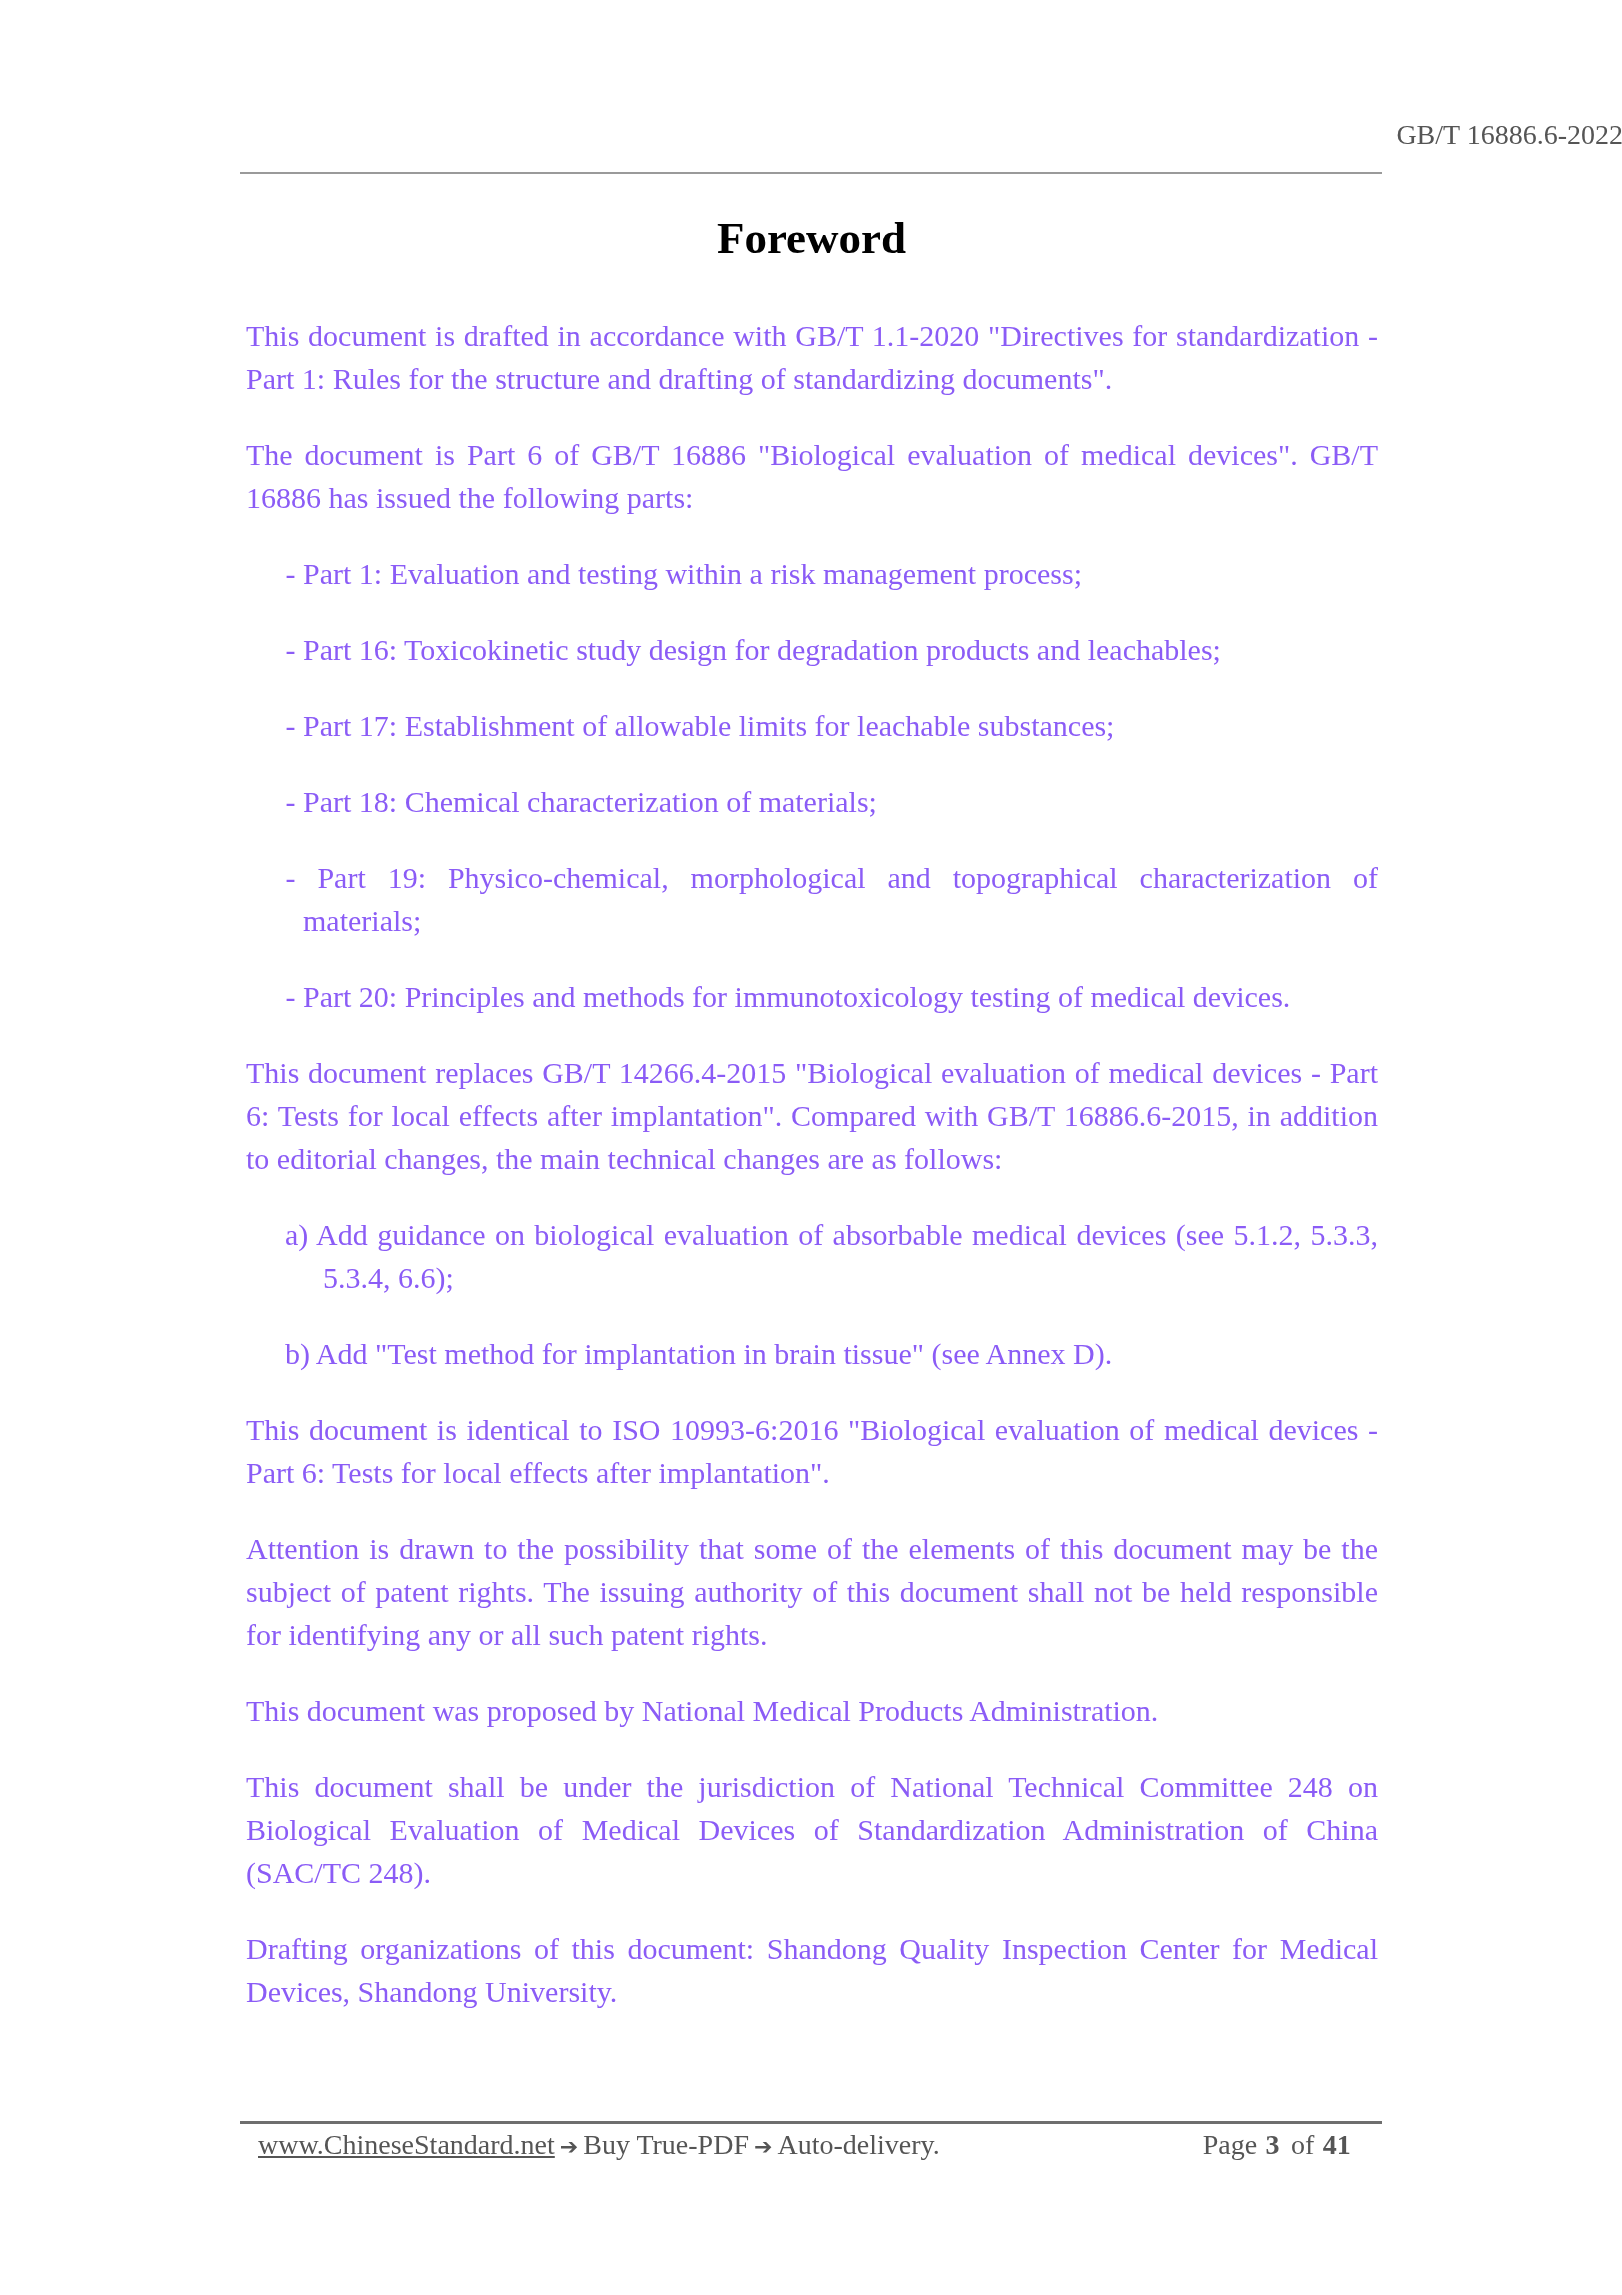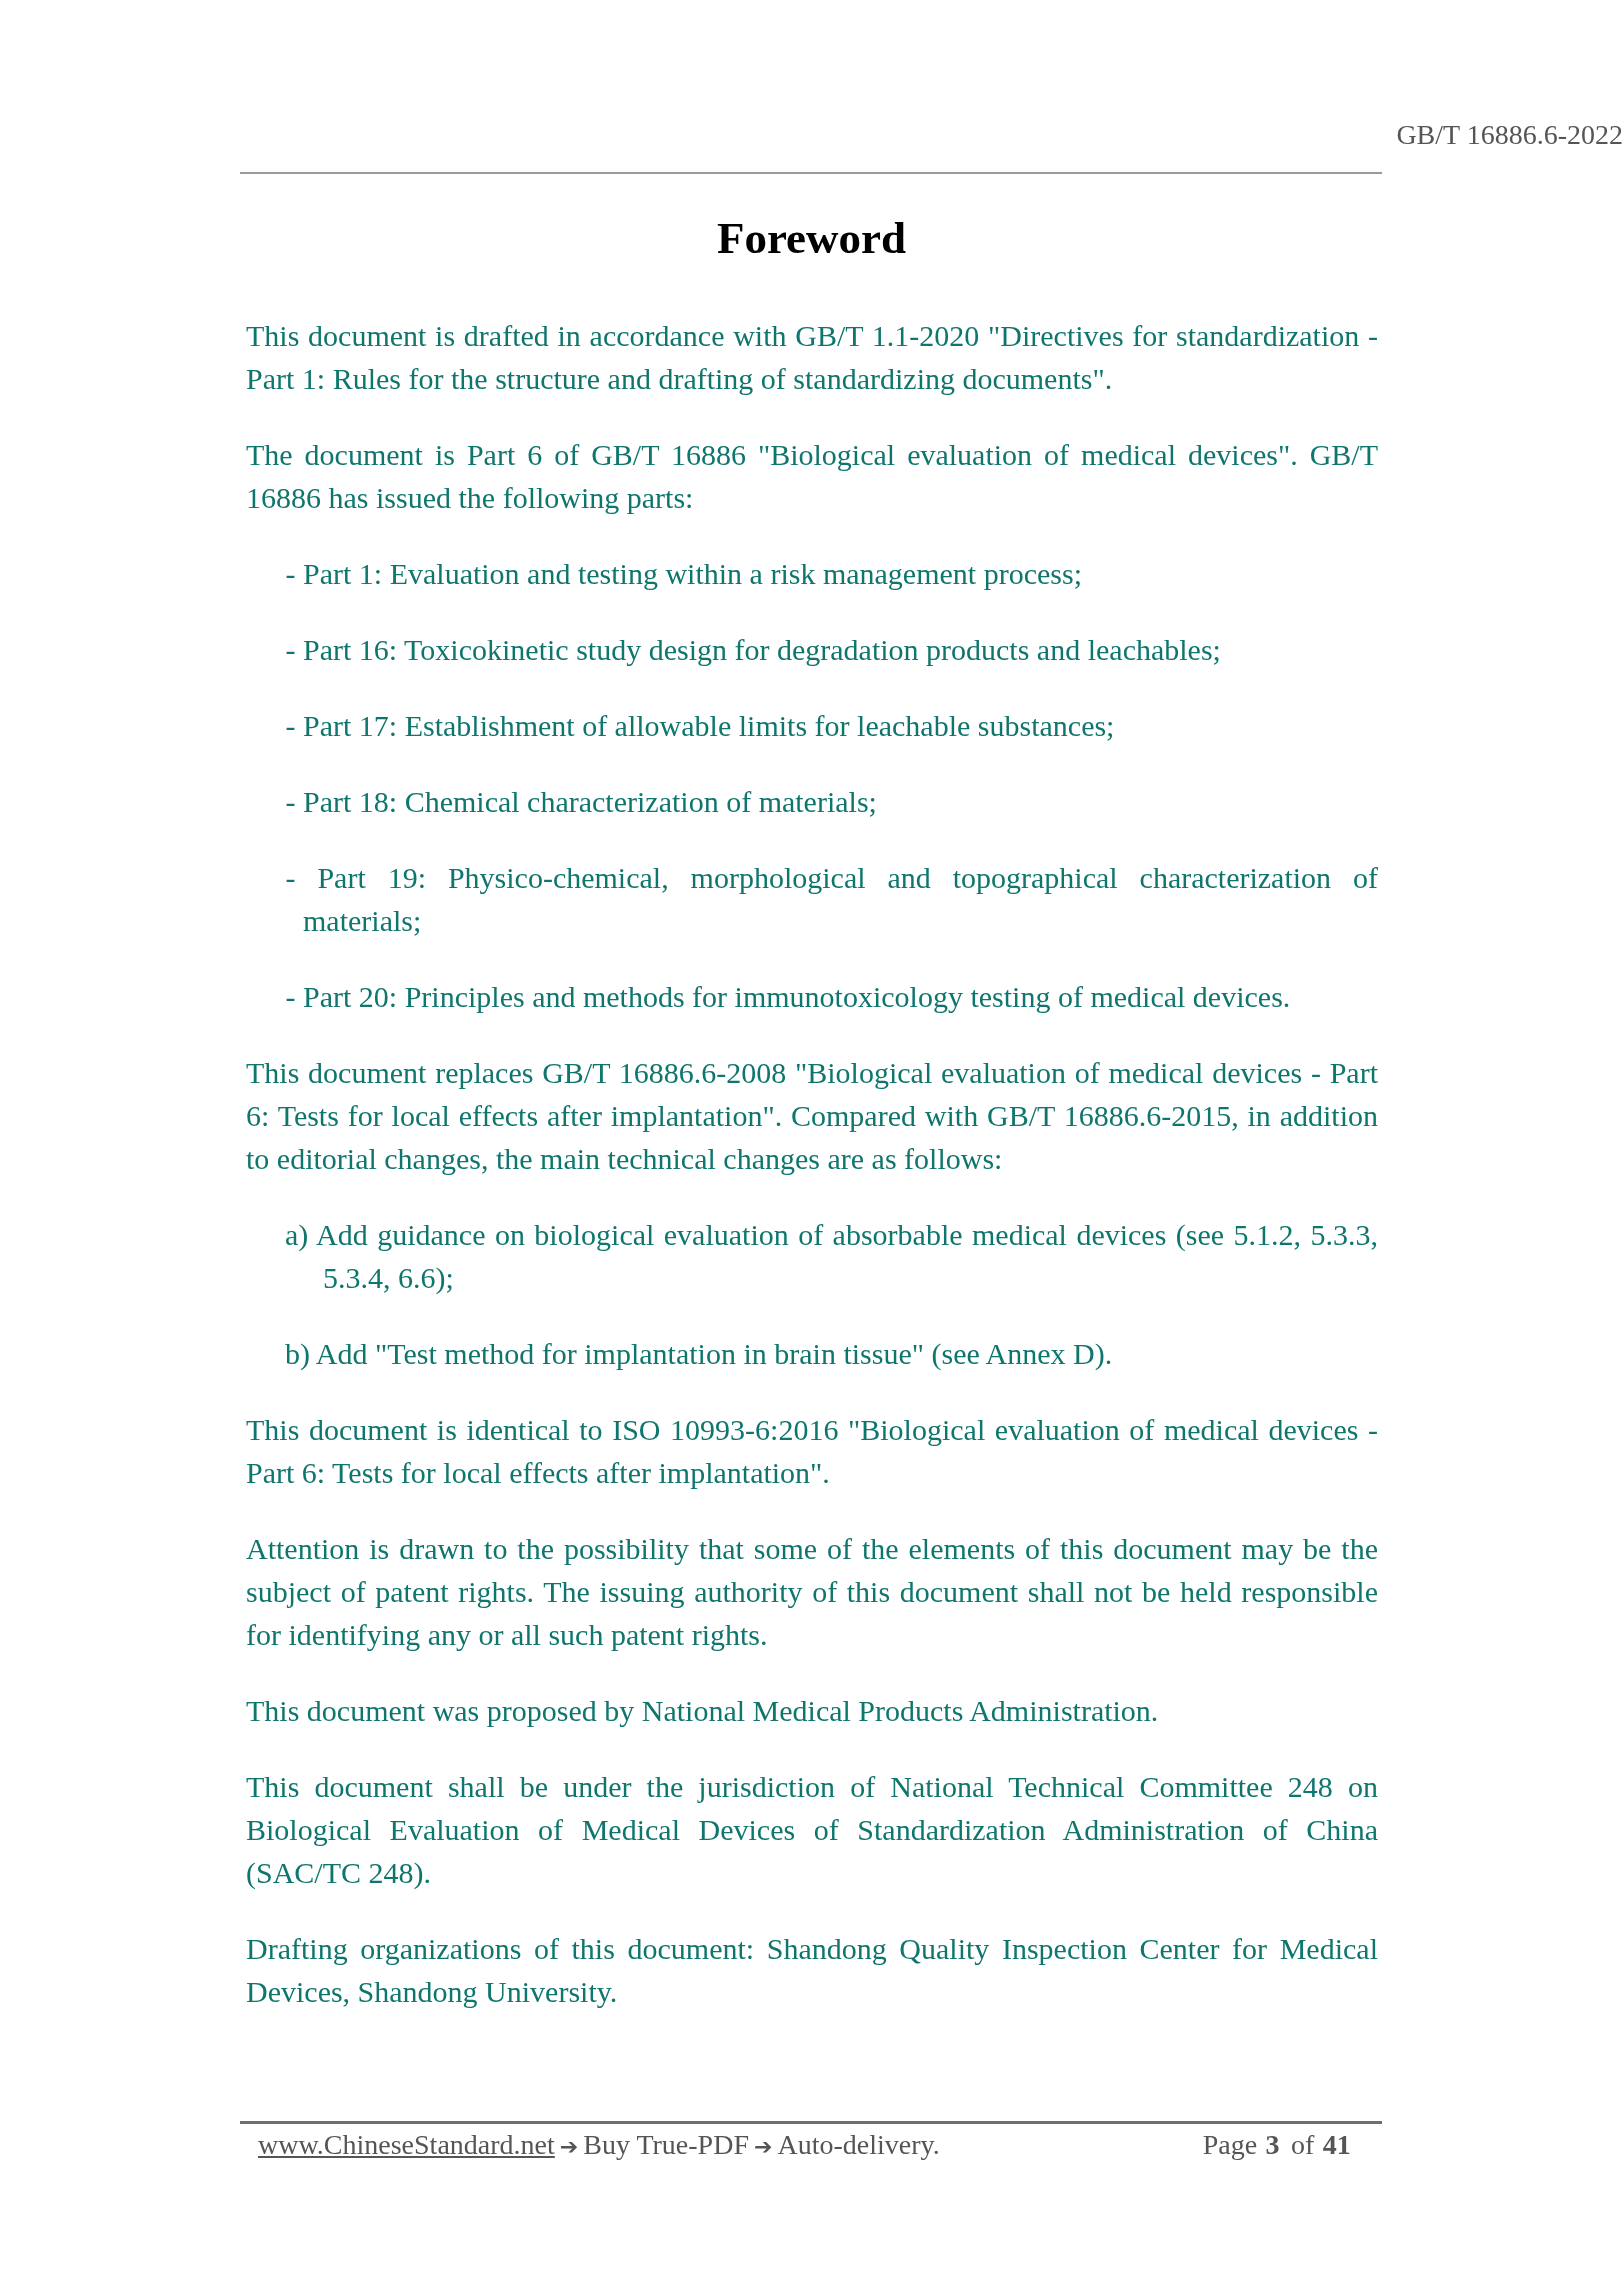--- a/index.html
+++ b/index.html
@@ -45,21 +45,21 @@
       color: #000000;
       margin: 0;
     }
     .body-flow {
       position: absolute;
       left: 246px;
       width: 1132px;
       top: 314px;
       font-size: 30px;
       line-height: 43px;
-      color: #0f766e;
+      color: #8b5cf6;
     }
     .para {
       margin: 0 0 33px 0;
       text-align: justify;
     }
     .list-item {
       margin: 0 0 33px 0;
       text-align: justify;
       position: relative;
     }
@@ -116,21 +116,21 @@
   <p class="para">This document is drafted in accordance with GB/T 1.1-2020 "Directives for standardization - Part 1: Rules for the structure and drafting of standardizing documents".</p>
   <p class="para">The document is Part 6 of GB/T 16886 "Biological evaluation of medical devices". GB/T 16886 has issued the following parts:</p>
 
   <p class="list-item dash">- Part 1: Evaluation and testing within a risk management process;</p>
   <p class="list-item dash">- Part 16: Toxicokinetic study design for degradation products and leachables;</p>
   <p class="list-item dash">- Part 17: Establishment of allowable limits for leachable substances;</p>
   <p class="list-item dash">- Part 18: Chemical characterization of materials;</p>
   <p class="list-item dash">- Part 19: Physico-chemical, morphological and topographical characterization of materials;</p>
   <p class="list-item dash">- Part 20: Principles and methods for immunotoxicology testing of medical devices.</p>
 
-  <p class="para">This document replaces GB/T 16886.6-2008 "Biological evaluation of medical devices - Part 6: Tests for local effects after implantation". Compared with GB/T 16886.6-2015, in addition to editorial changes, the main technical changes are as follows:</p>
+  <p class="para">This document replaces GB/T 14266.4-2015 "Biological evaluation of medical devices - Part 6: Tests for local effects after implantation". Compared with GB/T 16886.6-2015, in addition to editorial changes, the main technical changes are as follows:</p>
 
   <p class="list-item lettered">a) Add guidance on biological evaluation of absorbable medical devices (see 5.1.2, 5.3.3, 5.3.4, 6.6);</p>
   <p class="list-item lettered">b) Add "Test method for implantation in brain tissue" (see Annex D).</p>
 
   <p class="para">This document is identical to ISO 10993-6:2016 "Biological evaluation of medical devices - Part 6: Tests for local effects after implantation".</p>
   <p class="para">Attention is drawn to the possibility that some of the elements of this document may be the subject of patent rights. The issuing authority of this document shall not be held responsible for identifying any or all such patent rights.</p>
   <p class="para">This document was proposed by National Medical Products Administration.</p>
   <p class="para">This document shall be under the jurisdiction of National Technical Committee 248 on Biological Evaluation of Medical Devices of Standardization Administration of China (SAC/TC 248).</p>
   <p class="para">Drafting organizations of this document: Shandong Quality Inspection Center for Medical Devices, Shandong University.</p>
 </div>

